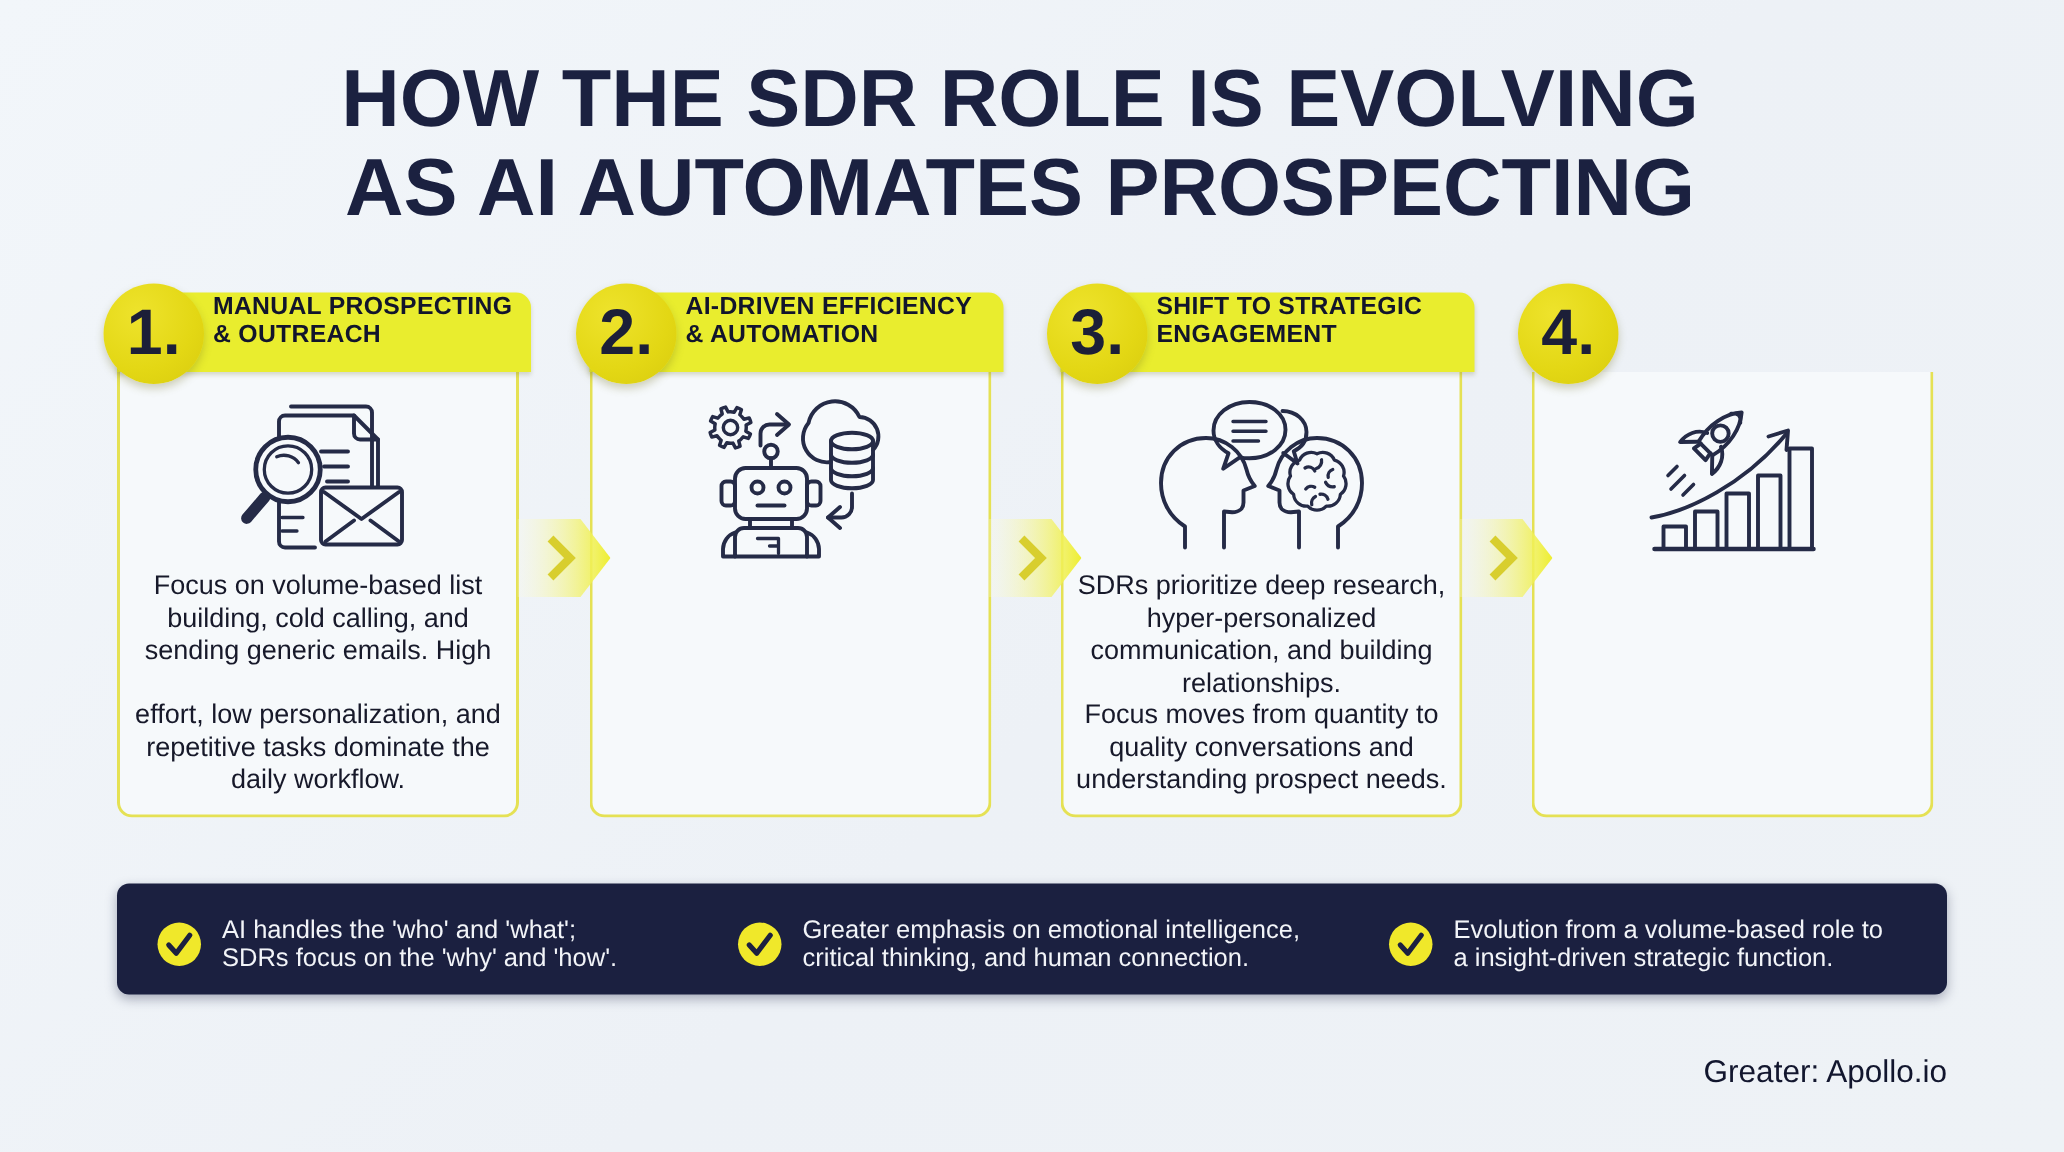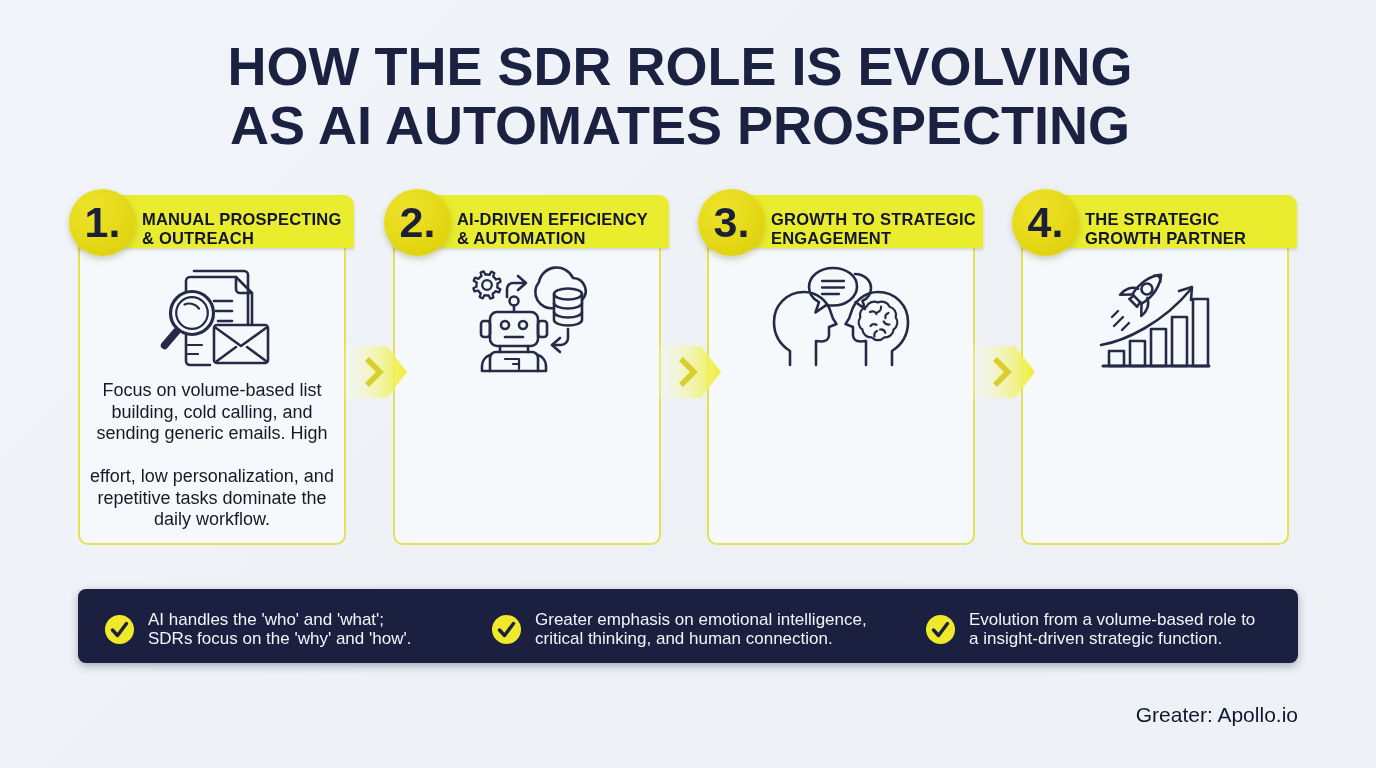--- a/index.html
+++ b/index.html
@@ -23,21 +23,21 @@
     white-space:pre-line;
   }
 
   
   .card { position:absolute; top:195px; width:276px; height:350px; }
   .card-band {
     position:absolute; left:0; top:0; width:276px; height:53px;
     background:#e9ed2e;
     border-radius:10px 10px 0 0;
     box-shadow:0 2px 3px rgba(120,120,60,0.25);
-    display:flex; align-items:flex-end;
+    display:flex; align-items:flex-start;
     padding-left:64px; padding-right:6px;
   }
   .card-band-title {
     font-size:16.5px; line-height:19px; font-weight:700;
     color:#12152c; letter-spacing:0.2px;
     white-space:pre-line;
   }
   .card-num {
     position:absolute; left:-9px; top:-6px; width:67px; height:67px;
     border-radius:50%;
@@ -184,23 +184,30 @@
           <path class="ink-fill" d="M62,7 c-13.5,0 -24,8.5 -24,19 c0,6.5 4,12 10,15.2 l-3.5,10.3 l11,-7.6 c2,0.4 4.2,0.6 6.5,0.6 c13.5,0 24,-8.5 24,-19 S75.5,7 62,7 z"></path>
           <path class="ink" d="M51,20 h22 M51,26.5 h22 M51,33 h17" stroke-width="2.3"></path>
           <path class="ink" d="M19,104 L19,90 C8,83 3,72 3,61 C3,44 16,31 33,31 C46,31 57,40 60,52 C60.8,55.5 62.5,59.5 65.5,63 L58,66 L58,74 C58,78 55,80.5 50.5,80.5 L45,80 L45,104"></path>
           <path class="ink" d="M121,104 L121,90 C132,83 137,72 137,61 C137,44 124,31 107,31 C94,31 83,40 80,52 C79.2,55.5 77.5,59.5 74.5,63 L82,66 L82,74 C82,78 85,80.5 89.5,80.5 L95,80 L95,104"></path>
           <g class="ink" stroke-width="2.2">
             <path d="M107.0,41.5 A8.5,8.5 0 0 1 118.6,45.7 A8.5,8.5 0 0 1 124.7,56.4 A8.5,8.5 0 0 1 122.6,68.5 A8.5,8.5 0 0 1 113.2,76.4 A8.5,8.5 0 0 1 100.8,76.4 A8.5,8.5 0 0 1 91.4,68.5 A8.5,8.5 0 0 1 89.3,56.4 A8.5,8.5 0 0 1 95.4,45.7 A8.5,8.5 0 0 1 107.0,41.5 Z"></path>
             <path d="M99,51 c2.5,-1.5 5.5,-0.5 6.5,2 M110,45.5 c0.5,2.5 -1,5 -3.5,5.8 M117.5,52 c-2.2,0.8 -3.5,3 -3,5.2 M118.5,63.5 c-2.5,0.3 -4.8,-0.8 -5.8,-3 M109,68.5 c2.3,-0.3 4.6,1 5.3,3.3 M99.5,65 c1.5,-1.8 4,-2.3 6,-1.2 M103.5,75.5 c-0.5,-2.2 0.5,-4.5 2.5,-5.5"></path>
           </g>
         </svg>
       </div>
+      <div class="card-text">SDRs prioritize deep research,
+hyper-personalized
+communication, and building
+relationships.
+Focus moves from quantity to
+quality conversations and
+understanding prospect needs.</div>
     </div>
     <div class="card-band">
-      <div class="card-band-title">GROWTH TO STRATEGIC
+      <div class="card-band-title">SHIFT TO STRATEGIC
 ENGAGEMENT</div>
     </div>
     <div class="card-num">3.</div>
   </div>
 
   <div class="card" style="left:1021px;">
     <div class="card-body">
       <div class="card-icon">
         <svg width="140" height="112" viewBox="0 0 140 112">
           <path class="ink" d="M18,105 h106" stroke-width="3"></path>
@@ -218,24 +225,20 @@
               <circle cx="0" cy="-7" r="5.5"></circle>
               <path d="M-6.5,-1 C-13,2 -16,9 -15,16 L-6.8,7.5"></path>
               <path d="M6.5,-1 C13,2 16,9 15,16 L6.8,7.5"></path>
               <path d="M-4.5,7 L-5.5,12.5 L5.5,12.5 L4.5,7"></path>
             </g>
             <path d="M38,56 l-9,9 M44,62 l-7,7 M33,50 l-6,6" stroke-width="2.4"></path>
           </g>
         </svg>
       </div>
     </div>
-    <div class="card-band">
-      <div class="card-band-title">THE STRATEGIC
-GROWTH PARTNER</div>
-    </div>
     <div class="card-num">4.</div>
   </div>
 
   <div class="flow-arrow" style="left:345px;">
     <svg width="62" height="52" viewBox="0 0 62 52">
       <defs>
         <linearGradient id="ag1" x1="0" y1="0" x2="1" y2="0">
           <stop offset="0" stop-color="#fbfbe8" stop-opacity="0.25"></stop>
           <stop offset="1" stop-color="#eeee30"></stop>
         </linearGradient>

